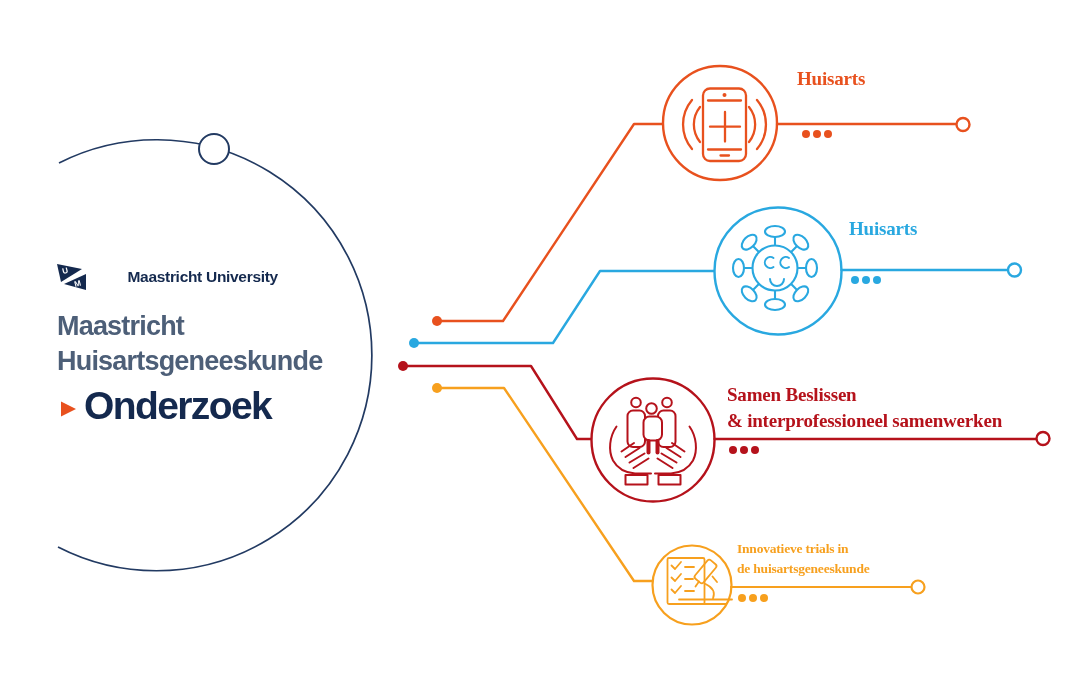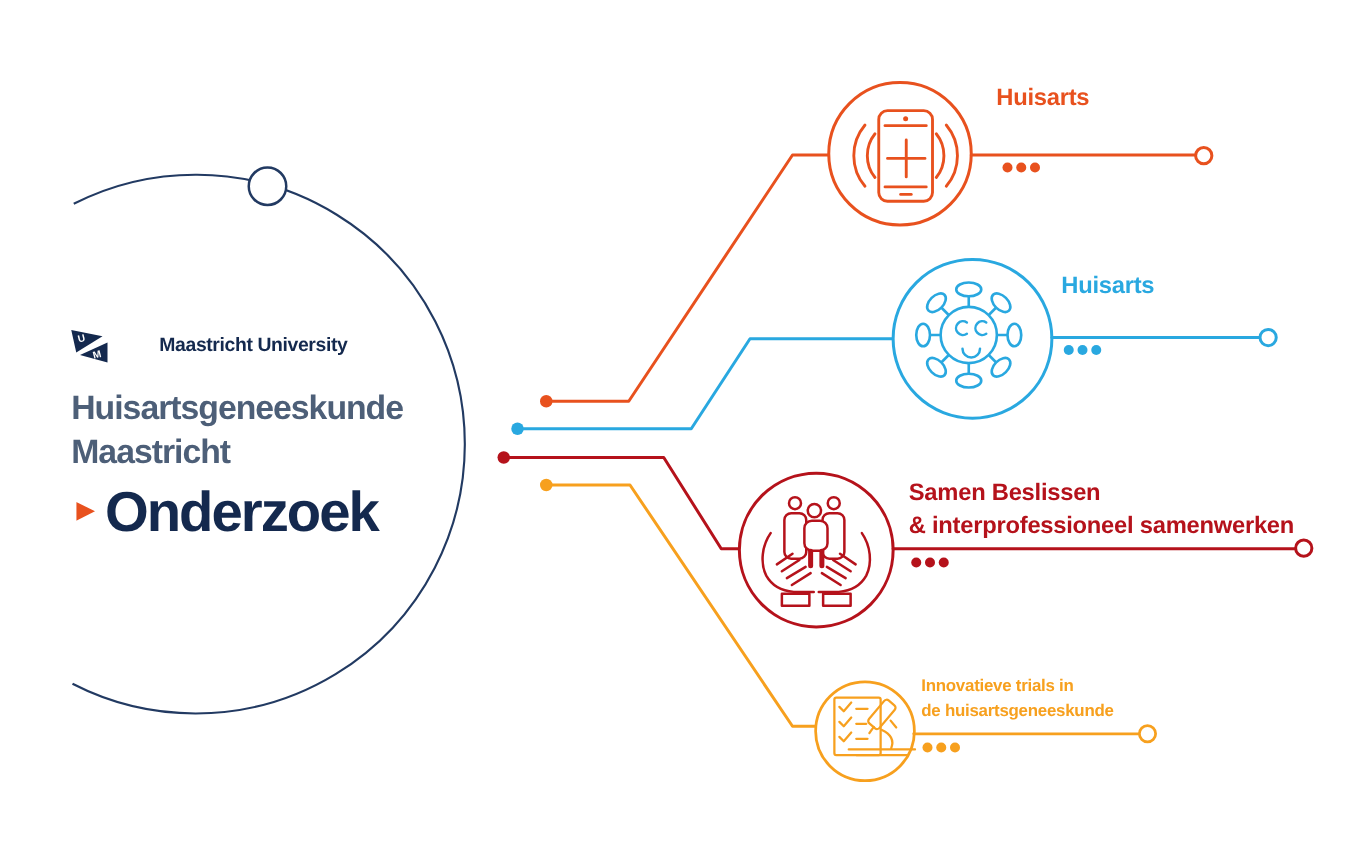--- a/index.html
+++ b/index.html
@@ -4,22 +4,22 @@
 <style>
   html,body{margin:0;padding:0;background:#ffffff;}
   .stage{
     position:relative;width:1080px;height:675px;background:#ffffff;overflow:hidden;
     font-family:"Liberation Sans", sans-serif;
   }
   .stage svg{position:absolute;left:0;top:0;}
   .abs{position:absolute;white-space:nowrap;}
   .brand-name{font-weight:bold;font-size:15.5px;letter-spacing:-0.3px;}
   .org-lines{font-weight:bold;font-size:27px;line-height:35px;letter-spacing:-0.8px;}
-  .page-title{font-weight:bold;font-size:45px;letter-spacing:-1.6px;}
-  .branch-label{font-weight:bold;font-size:19px;line-height:25.5px;letter-spacing:-0.2px;}
+  .page-title{font-weight:bold;font-size:39px;letter-spacing:-1.6px;}
+  .branch-label{font-weight:bold;font-size:19px;line-height:25.5px;letter-spacing:-0.2px;font-family:Liberation Serif, serif;}
   .branch-label.small{font-size:13.5px;line-height:20px;}
 </style>
 </head>
 <body>
 
 <div class="stage">
 
   <svg width="1080" height="675" viewBox="0 0 1080 675">
 
     <g fill="none" stroke="currentColor" style="color: rgb(34, 58, 98);">
@@ -179,22 +179,22 @@
     <svg width="32" height="30" viewBox="0 0 32 30" style="position: static; vertical-align: middle; color: rgb(20, 41, 78);">
       <polygon points="1,2 26,7 5,20" fill="currentColor"></polygon>
       <polygon points="8,22 30,12 30,28" fill="currentColor"></polygon>
       <text x="7" y="12" transform="rotate(-14 7 12)" font-size="8" font-weight="bold" fill="#ffffff">U</text>
       <text x="19" y="25" transform="rotate(-14 19 25)" font-size="8" font-weight="bold" fill="#ffffff">M</text>
     </svg>
     <span class="brand-name" style="vertical-align: middle; margin-left: 7px; color: rgb(20, 41, 78); padding-left: 28px;">Maastricht University</span>
   </div>
 
   <div class="abs org-lines" style="left: 57px; top: 309px; color: rgb(77, 95, 120);">
+    <div>Maastricht</div>
     <div>Huisartsgeneeskunde</div>
-    <div>Maastricht</div>
   </div>
 
   <div class="abs" style="left:61px;top:401px;">
     <svg width="16" height="16" viewBox="0 0 16 16" style="position: static; color: rgb(232, 81, 30);">
       <polygon points="0,0.5 15,8 0,15.5" fill="currentColor"></polygon>
     </svg>
   </div>
   <div class="abs page-title" style="left: 84px; top: 384px; color: rgb(20, 41, 78);">Onderzoek</div>
 
   <div class="abs branch-label" style="left: 797px; top: 66px; color: rgb(232, 81, 30);">

